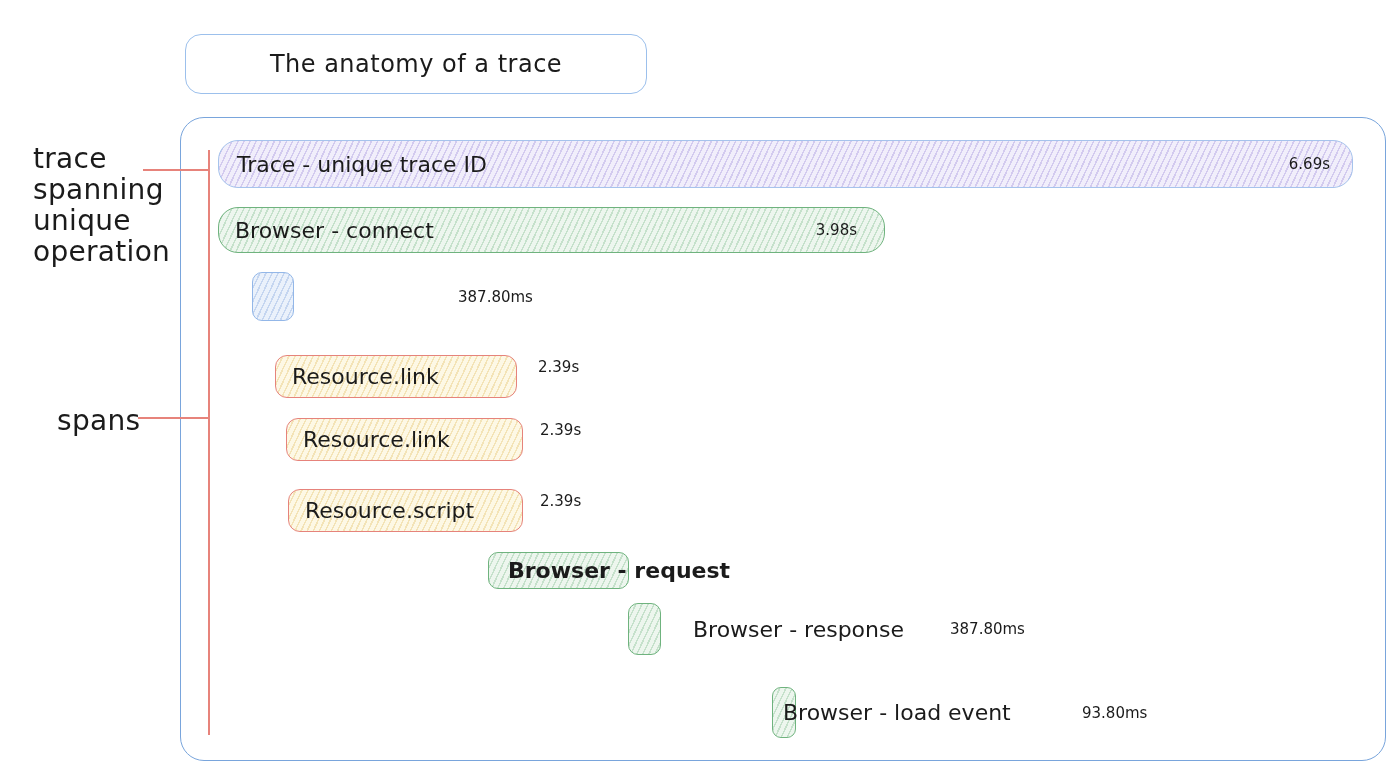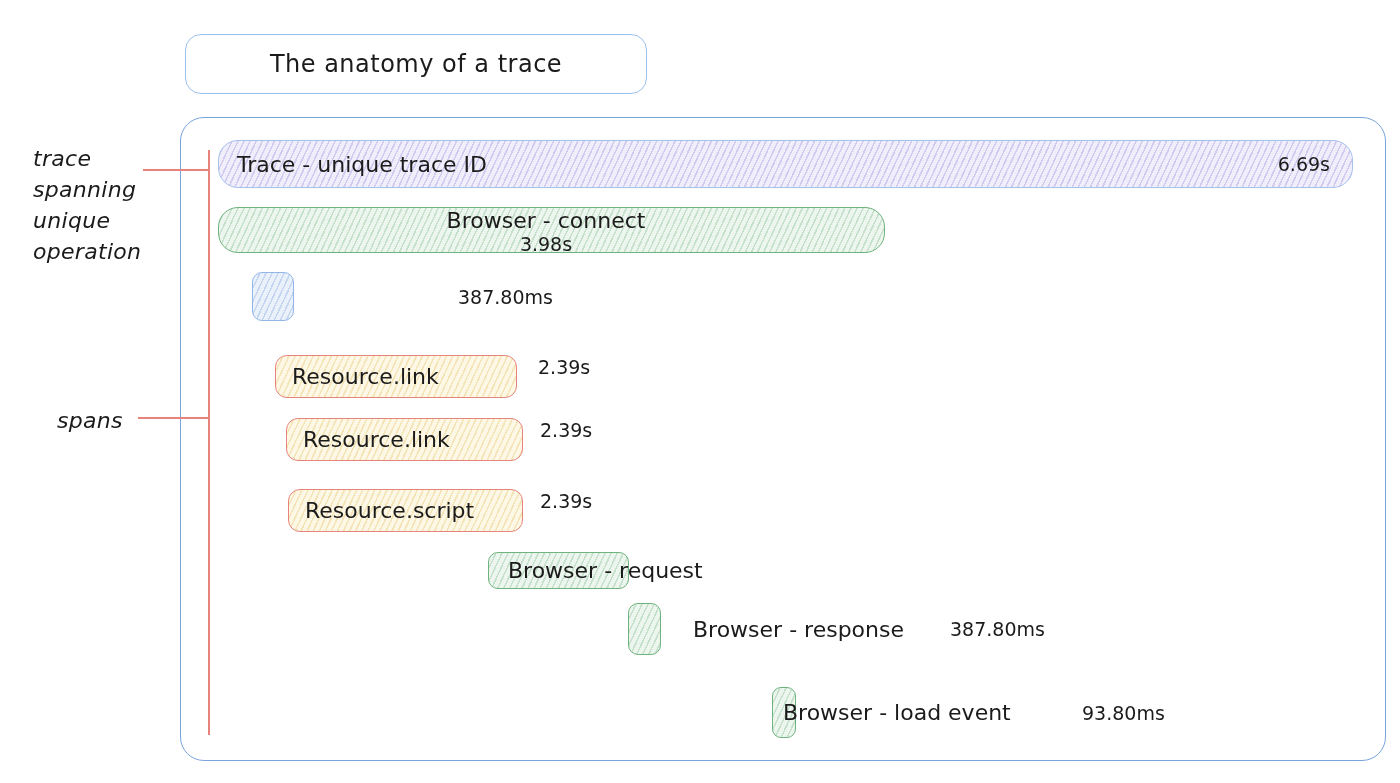--- a/index.html
+++ b/index.html
@@ -28,41 +28,40 @@
 
   
   .span-box { border-radius: 12px; box-sizing: border-box; }
   .fill-purple {
     border: 1.6px solid #a6c3ec; background-color: #f1eefb;
     background-image: repeating-linear-gradient(115deg, rgba(141,120,211,0.30) 0 1.5px, transparent 1.5px 5.5px);
   }
   .fill-green {
     border: 1.6px solid #6fb37e; background-color: #edf6ee;
     background-image: repeating-linear-gradient(115deg, rgba(105,176,122,0.30) 0 1.5px, transparent 1.5px 5.5px);
-    flex-direction: column;
   }
   .fill-blue {
     border: 1.6px solid #93b7e8; background-color: #eaf1fb;
     background-image: repeating-linear-gradient(115deg, rgba(110,150,215,0.30) 0 1.5px, transparent 1.5px 5.5px);
   }
   .fill-yellow {
     border: 1.6px solid #e6837b; background-color: #fdf8e5;
     background-image: repeating-linear-gradient(115deg, rgba(229,196,112,0.40) 0 1.5px, transparent 1.5px 5.5px);
     margin-top: 10px;
   }
 
   .lbl { font-size: 22px; white-space: nowrap; }
-  .dur { font-size: 19px; white-space: nowrap; }
+  .dur { font-size: 15px; white-space: nowrap; }
   .row-flex { display: flex; align-items: center; justify-content: space-between; box-sizing: border-box; border-radius: 20px; }
   .vcenter { display: flex; align-items: center; }
 
   
   .red-line { background: #e7837b; }
 
-  .annot { font-size: 22px; line-height: 31px; letter-spacing: 0.3px; font-style: italic; }
+  .annot { font-size: 28px; line-height: 31px; letter-spacing: 0.3px; }
 </style>
 </head>
 <body>
 
 <div class="canvas">
 
   <div class="abs title-box">
     <span>The anatomy of a trace</span>
   </div>
 
@@ -110,21 +109,21 @@
   </div>
 
   <div class="abs span-box fill-yellow vcenter" style="left:288px; top:479px; width:235px; height:43px; padding-left:16px;">
     <span class="lbl">Resource.script</span>
   </div>
   <div class="abs vcenter" style="left:540px; top:479px; height:43px;">
     <span class="dur">2.39s</span>
   </div>
 
   <div class="abs span-box fill-green" style="left:488px; top:552px; width:141px; height:37px; border-radius:10px;"></div>
-  <div class="abs vcenter" style="left:508px; top:552px; height:37px;">
+  <div class="abs vcenter" style="left:508px; top:552px; height:37px;font-weight:bold;">
     <span class="lbl">Browser - request</span>
   </div>
 
   <div class="abs span-box fill-green" style="left:628px; top:603px; width:33px; height:52px; border-radius:10px;"></div>
   <div class="abs vcenter" style="left:645px; top:603px; height:52px;margin-left:48px;">
     <span class="lbl">Browser - response</span>
   </div>
   <div class="abs vcenter" style="left:950px; top:603px; height:52px;">
     <span class="dur">387.80ms</span>
   </div>

